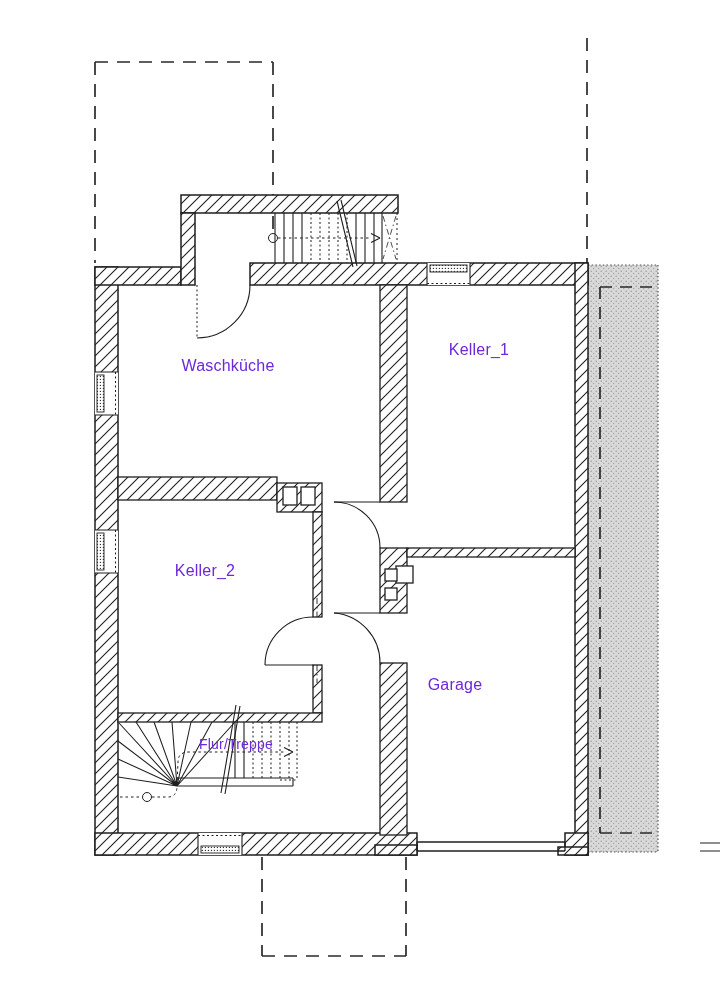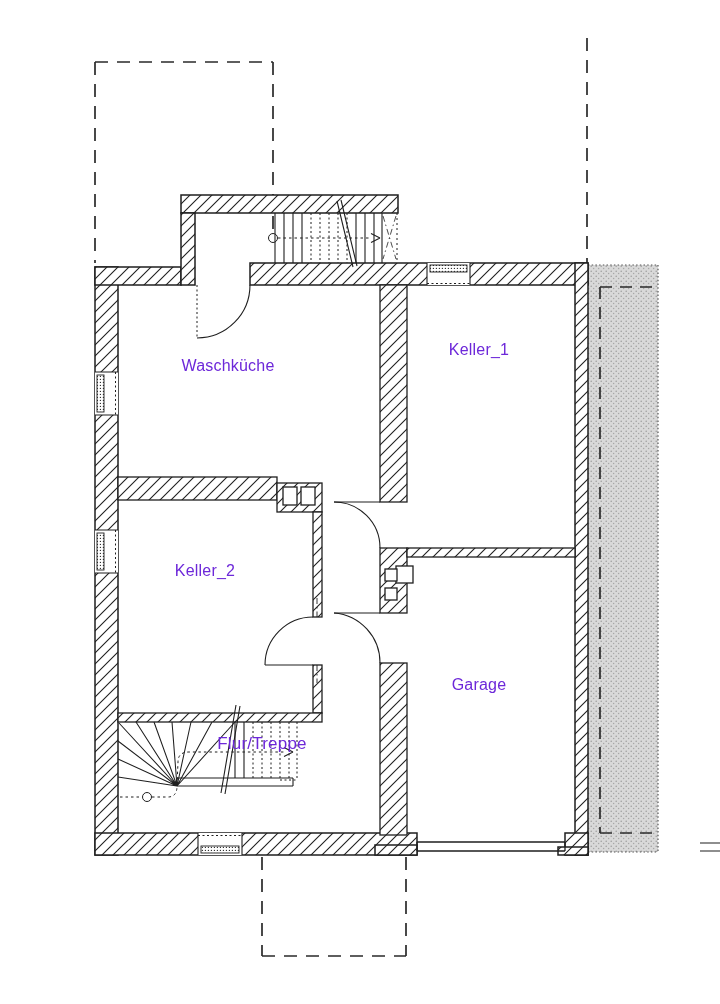--- a/index.html
+++ b/index.html
@@ -14,21 +14,21 @@
   .room-label{
     position:absolute;
     transform:translate(-50%,-50%);
     font-family:"Liberation Sans", sans-serif;
     font-weight:400;
     font-size:16px;
     color:#6d28d9;
     letter-spacing:.2px;
     white-space:nowrap;
   }
-  .room-label.small{font-size:17px;margin-left:26px;}
+  .room-label.small{font-size:14px;}
 </style>
 </head>
 <body>
 
 <div class="stage">
 
 <svg width="720" height="1004" viewBox="0 0 720 1004">
   <defs>
     <pattern id="hatch" width="11" height="11" patternUnits="userSpaceOnUse">
       <rect width="11" height="11" fill="#ffffff"></rect>
@@ -168,16 +168,16 @@
     <circle cx="147" cy="797" r="4.5" stroke-width="1"></circle>
     <path d="M120,797 H141" stroke-width="1" stroke-dasharray="2.5,3"></path>
     <path d="M152,797 H168 Q177,797 177,786 L178,762 Q178,752 189,752 H284" stroke-width="1" stroke-dasharray="2.5,3"></path>
     <path d="M293,752 L284,747.5 M293,752 L284,756.5" stroke-width="1.1"></path>
   </g>
 </svg>
 
 <div class="room-label" style="left:228px; top:366px">Waschküche</div>
 <div class="room-label" style="left:479px; top:350px">Keller_1</div>
 <div class="room-label" style="left:205px; top:571px">Keller_2</div>
-<div class="room-label" style="left:479px; top:685px">Garage</div>
+<div class="room-label" style="left:455px; top:685px">Garage</div>
 <div class="room-label small" style="left:236px; top:744px">Flur/Treppe</div>
 
 </div>
 
 </body></html>

